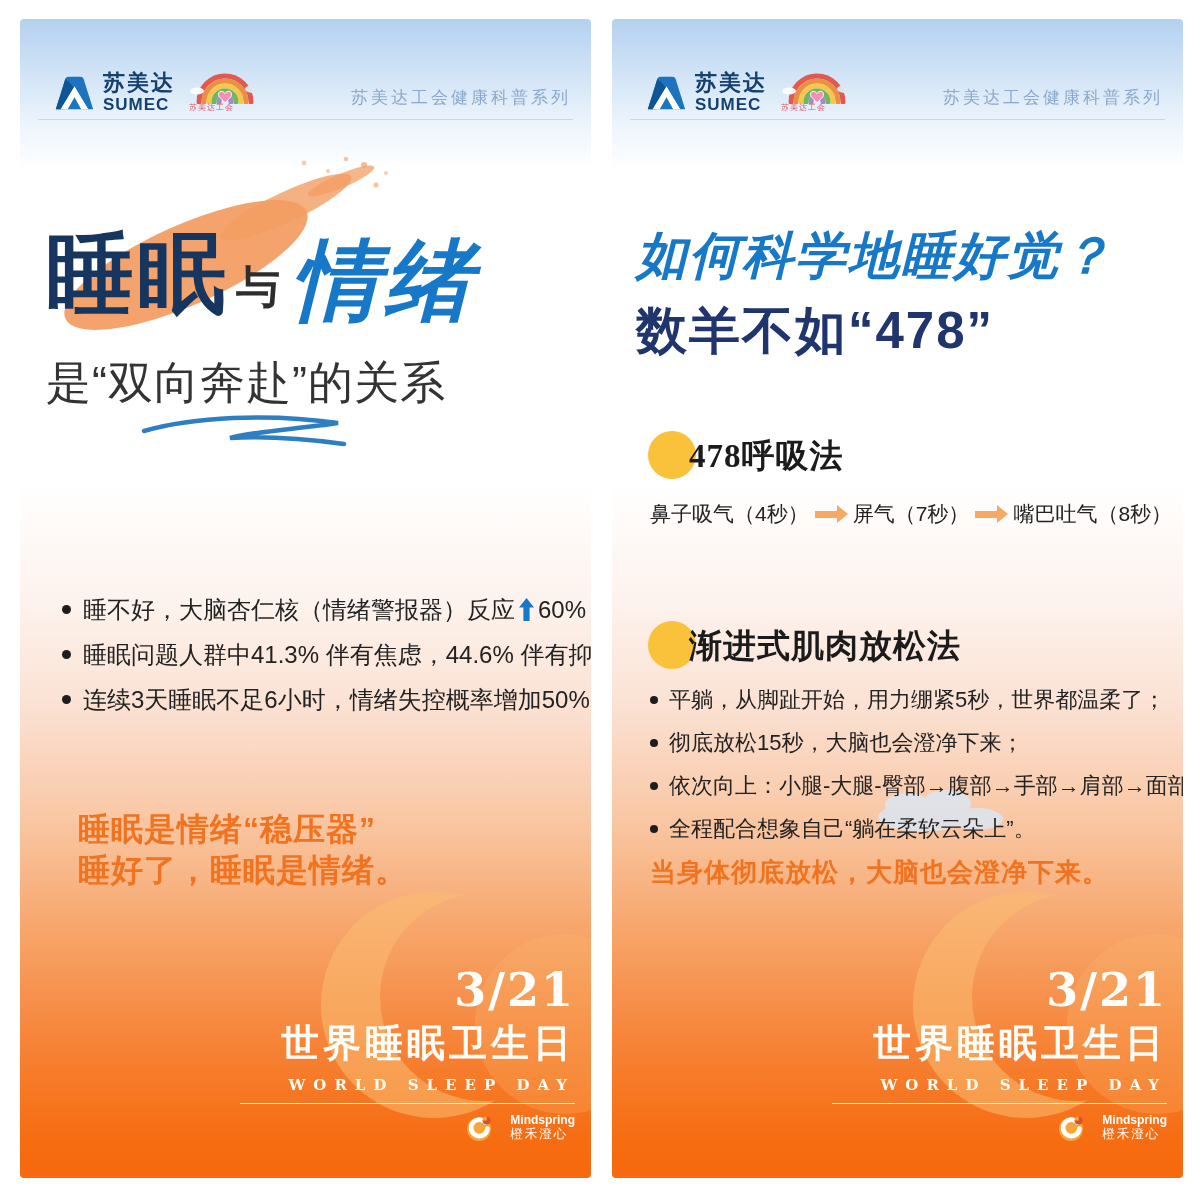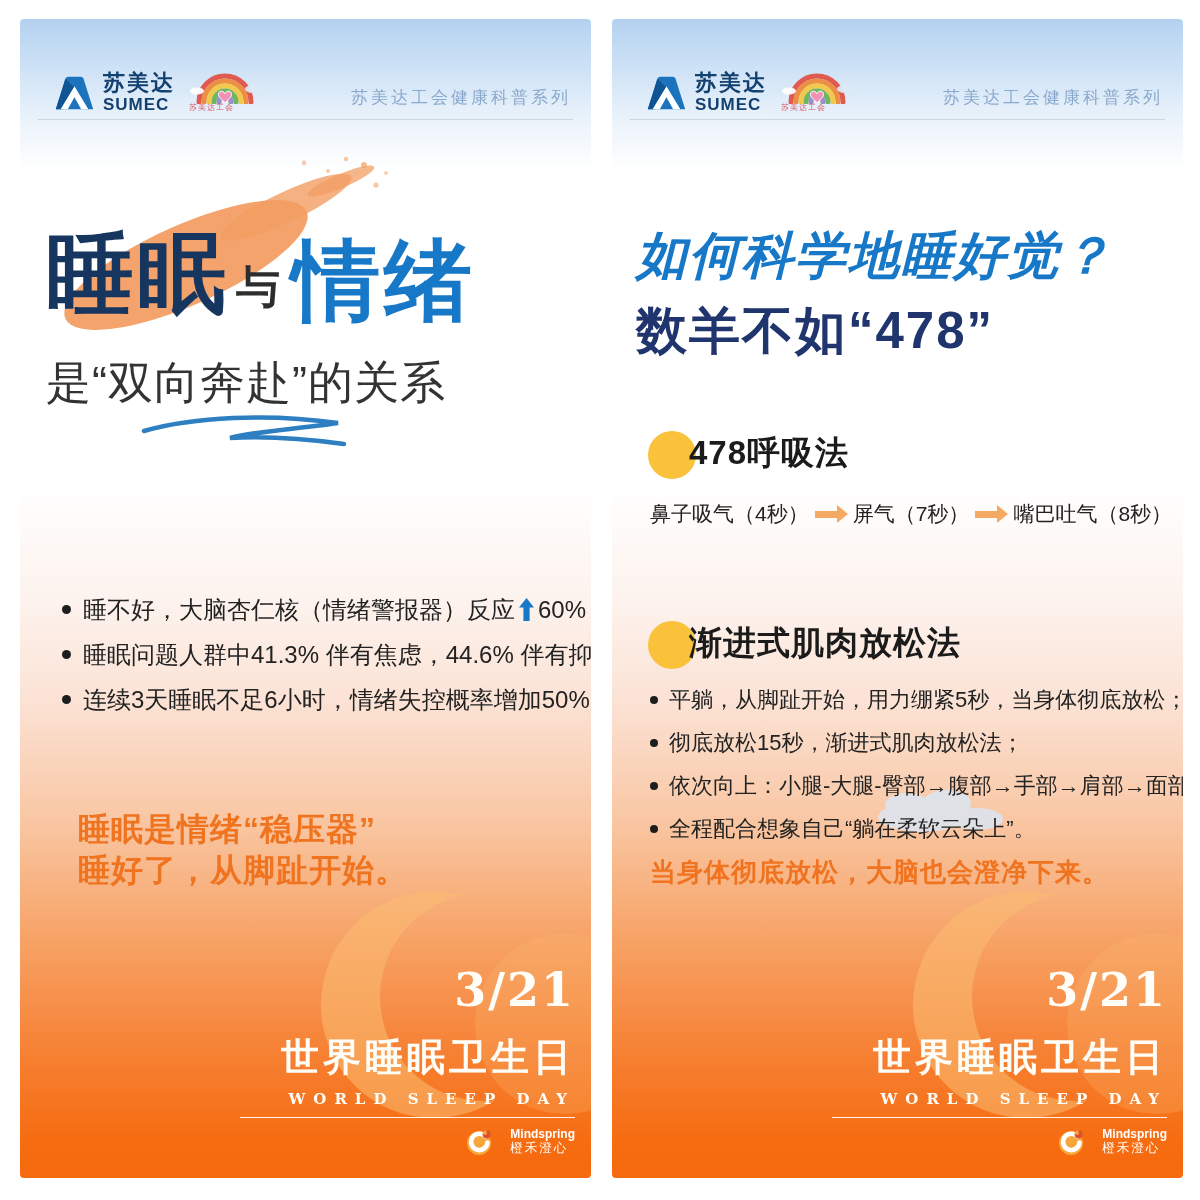--- a/index.html
+++ b/index.html
@@ -25,41 +25,41 @@
   .brand-en { font-size:17px; font-weight:bold; letter-spacing:1px; margin-top:2px; }
   .rainbow-wrap { margin-left:14px; display:flex; flex-direction:column; align-items:flex-start; }
   .union-seal { font-size:8px; color:#d9606f; margin-top:-2px; letter-spacing:1px; font-family:"DejaVu Serif", serif; }
   .series-label { position:absolute; right:2px; bottom:10px; font-size:17px; color:#8aa9cc; letter-spacing:3px; }
 
   
   .brush-svg { position:absolute; left:26px; top:126px; z-index:1; }
   .title-row { position:absolute; left:26px; top:216px; z-index:2; display:flex; align-items:flex-end; white-space:nowrap; }
   .t-big { font-size:88px; font-weight:900; line-height:1.05; letter-spacing:4px; }
   .t-navy { color:#16355f;font-family:Liberation Mono, monospace; }
-  .t-blue { color:#1778c8; margin-left:10px; }
+  .t-blue { color:#1778c8; margin-left:10px;font-style:italic; }
   .t-conj { font-size:44px; color:#2d2d2d; font-weight:600; padding:0 2px 10px 6px; }
   .subtitle { position:absolute; left:26px; top:334px; z-index:2; font-size:45px; color:#333333;
     font-weight:400; letter-spacing:1px; white-space:nowrap; }
   .squiggle { position:absolute; left:118px; top:392px; z-index:2; }
 
   .facts { position:absolute; left:42px; top:568px; z-index:2; list-style:none; }
   .facts li { display:flex; align-items:center; height:45px; font-size:24px; color:#222222; white-space:nowrap; }
   .facts .dot { width:9px; height:9px; border-radius:50%; background:#1d1d1d; margin-right:12px; flex:0 0 auto; }
   .up-arrow { margin:0 4px; }
 
   .hl-left { position:absolute; left:58px; top:790px; z-index:2; color:#f0731f; font-size:32px;
     font-weight:bold; line-height:41px; letter-spacing:1px; }
 
   
   .r-title { position:absolute; left:24px; top:199px; z-index:2; font-weight:900; font-size:51px;
     line-height:75px; letter-spacing:2px; white-space:nowrap; }
   .r-title .line1 { color:#1778c8;font-style:italic; }
   .r-title .line2 { color:#20356e; }
 
-  .section-head { position:absolute; left:36px; z-index:2; display:flex; align-items:flex-start; }
+  .section-head { position:absolute; left:36px; z-index:2; display:flex; align-items:flex-end;font-family:Liberation Serif, serif; }
   .section-head .ycircle { width:48px; height:48px; border-radius:50%; background:#f9c23a; flex:0 0 auto; }
   .section-head .htext { font-size:33px; font-weight:bold; color:#1b1b1b; margin-left:-7px; letter-spacing:1px; }
   .sec1-head { top:412px; }
   .sec2-head { top:602px; }
 
   .steps-row { position:absolute; left:38px; top:481px; z-index:2; font-size:21px; color:#222222;
     white-space:nowrap; display:flex; align-items:center; }
   .flow-arrow { position:relative; display:inline-block; width:22px; height:7px; background:#f5a963;
     margin:0 16px 0 6px; flex:0 0 auto; }
   .flow-arrow::after { content:""; position:absolute; right:-11px; top:-6px; width:0; height:0;
@@ -71,21 +71,21 @@
   .relax-list .dot { width:8px; height:8px; border-radius:50%; background:#1d1d1d; margin-right:11px; flex:0 0 auto; }
   .cloud-svg { position:absolute; left:250px; top:760px; z-index:1; }
 
   .hl-right { position:absolute; left:38px; top:836px; z-index:2; color:#f0731f; font-size:26px;
     font-weight:bold; letter-spacing:1px; white-space:nowrap; }
 
   
   .moon-svg { position:absolute; left:0; top:0; z-index:0; pointer-events:none; }
   .panel-footer { position:absolute; right:16px; top:946px; z-index:2; text-align:right; color:#fffdf8; }
   .f-date { font-family:"DejaVu Serif", serif; font-size:46px; font-weight:bold; letter-spacing:2px; line-height:1.1; }
-  .f-cn { font-family:"DejaVu Serif", serif; font-size:38px; font-weight:bold; letter-spacing:4px; margin-top:16px; }
+  .f-cn { font-family:"DejaVu Serif", serif; font-size:38px; font-weight:bold; letter-spacing:4px; margin-top:2px; }
   .f-en { font-family:"DejaVu Serif", serif; font-size:15px; font-weight:bold; letter-spacing:8px; margin-top:7px; }
   .f-rule { width:335px; height:0; border-top:1.5px solid rgba(255,255,255,0.92); margin:9px 0 10px auto; }
   .f-brand { display:flex; align-items:center; justify-content:flex-end; gap:8px; }
   .f-brand-text { text-align:left; line-height:1.15;margin-left:9px; }
   .f-brand-en { font-size:12px; font-weight:bold; color:#ffffff; }
   .f-brand-cn { font-size:12.5px; color:#ffffff; letter-spacing:2px; }
 </style>
 </head>
 <body>
 
@@ -171,21 +171,21 @@
         <span>睡眠问题人群中41.3% 伴有焦虑，44.6% 伴有抑郁。</span>
       </li>
       <li>
         <span class="dot"></span>
         <span>连续3天睡眠不足6小时，情绪失控概率增加50%。</span>
       </li>
     </ul>
 
     <div class="hl-left">
       <div>睡眠是情绪“稳压器”</div>
-      <div>睡好了，从脚趾开始。</div>
+      <div>睡好了，睡眠是情绪。</div>
     </div>
 
     <footer class="panel-footer">
       <div class="f-date">3/21</div>
       <div class="f-cn">世界睡眠卫生日</div>
       <div class="f-en">WORLD SLEEP DAY</div>
       <div class="f-rule"></div>
       <div class="f-brand">
         <svg width="28" height="28" viewBox="0 0 28 28">
           <circle cx="14" cy="15" r="12" fill="#f7a63c"></circle>
@@ -270,25 +270,25 @@
         <ellipse cx="60" cy="38" rx="44" ry="15"></ellipse>
         <ellipse cx="45" cy="26" rx="22" ry="12"></ellipse>
         <ellipse cx="85" cy="24" rx="24" ry="13"></ellipse>
         <ellipse cx="115" cy="40" rx="26" ry="11"></ellipse>
       </g>
     </svg>
 
     <ul class="relax-list">
       <li>
         <span class="dot"></span>
-        <span>平躺，从脚趾开始，用力绷紧5秒，当身体彻底放松；</span>
-      </li>
-      <li>
-        <span class="dot"></span>
-        <span>彻底放松15秒，渐进式肌肉放松法；</span>
+        <span>平躺，从脚趾开始，用力绷紧5秒，世界都温柔了；</span>
+      </li>
+      <li>
+        <span class="dot"></span>
+        <span>彻底放松15秒，大脑也会澄净下来；</span>
       </li>
       <li>
         <span class="dot"></span>
         <span>依次向上：小腿-大腿-臀部→腹部→手部→肩部→面部；</span>
       </li>
       <li>
         <span class="dot"></span>
         <span>全程配合想象自己“躺在柔软云朵上”。</span>
       </li>
     </ul>

